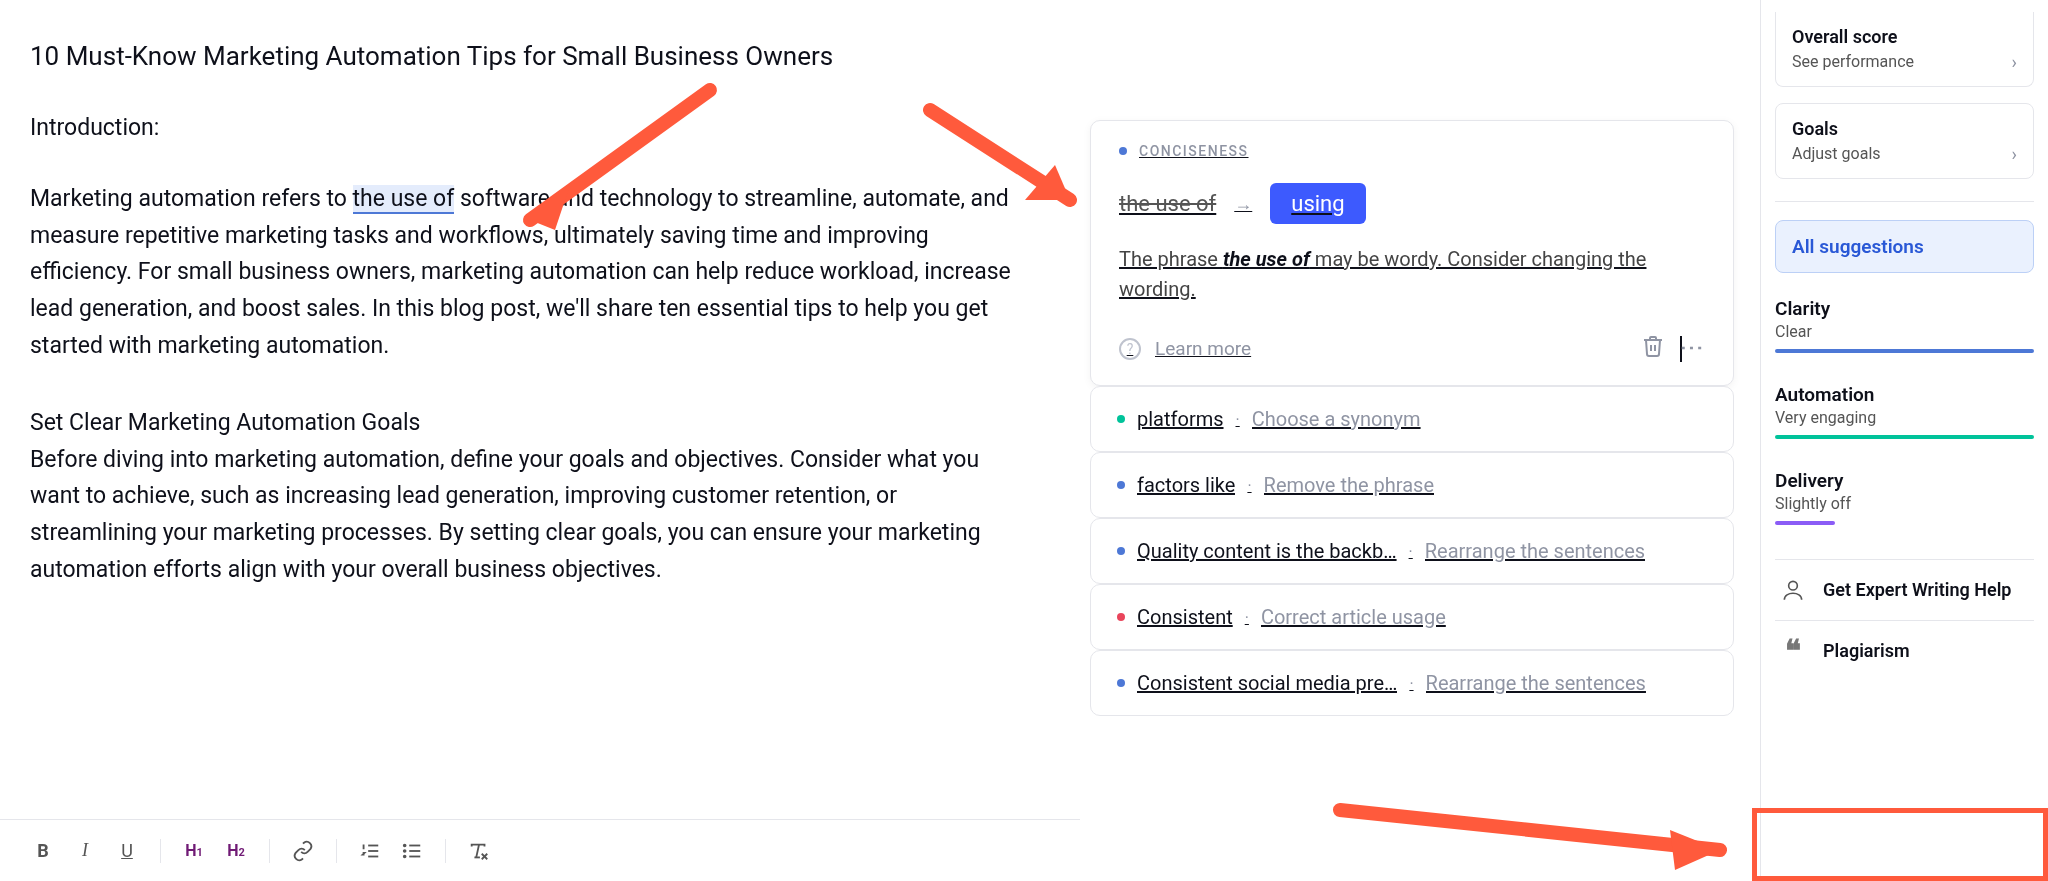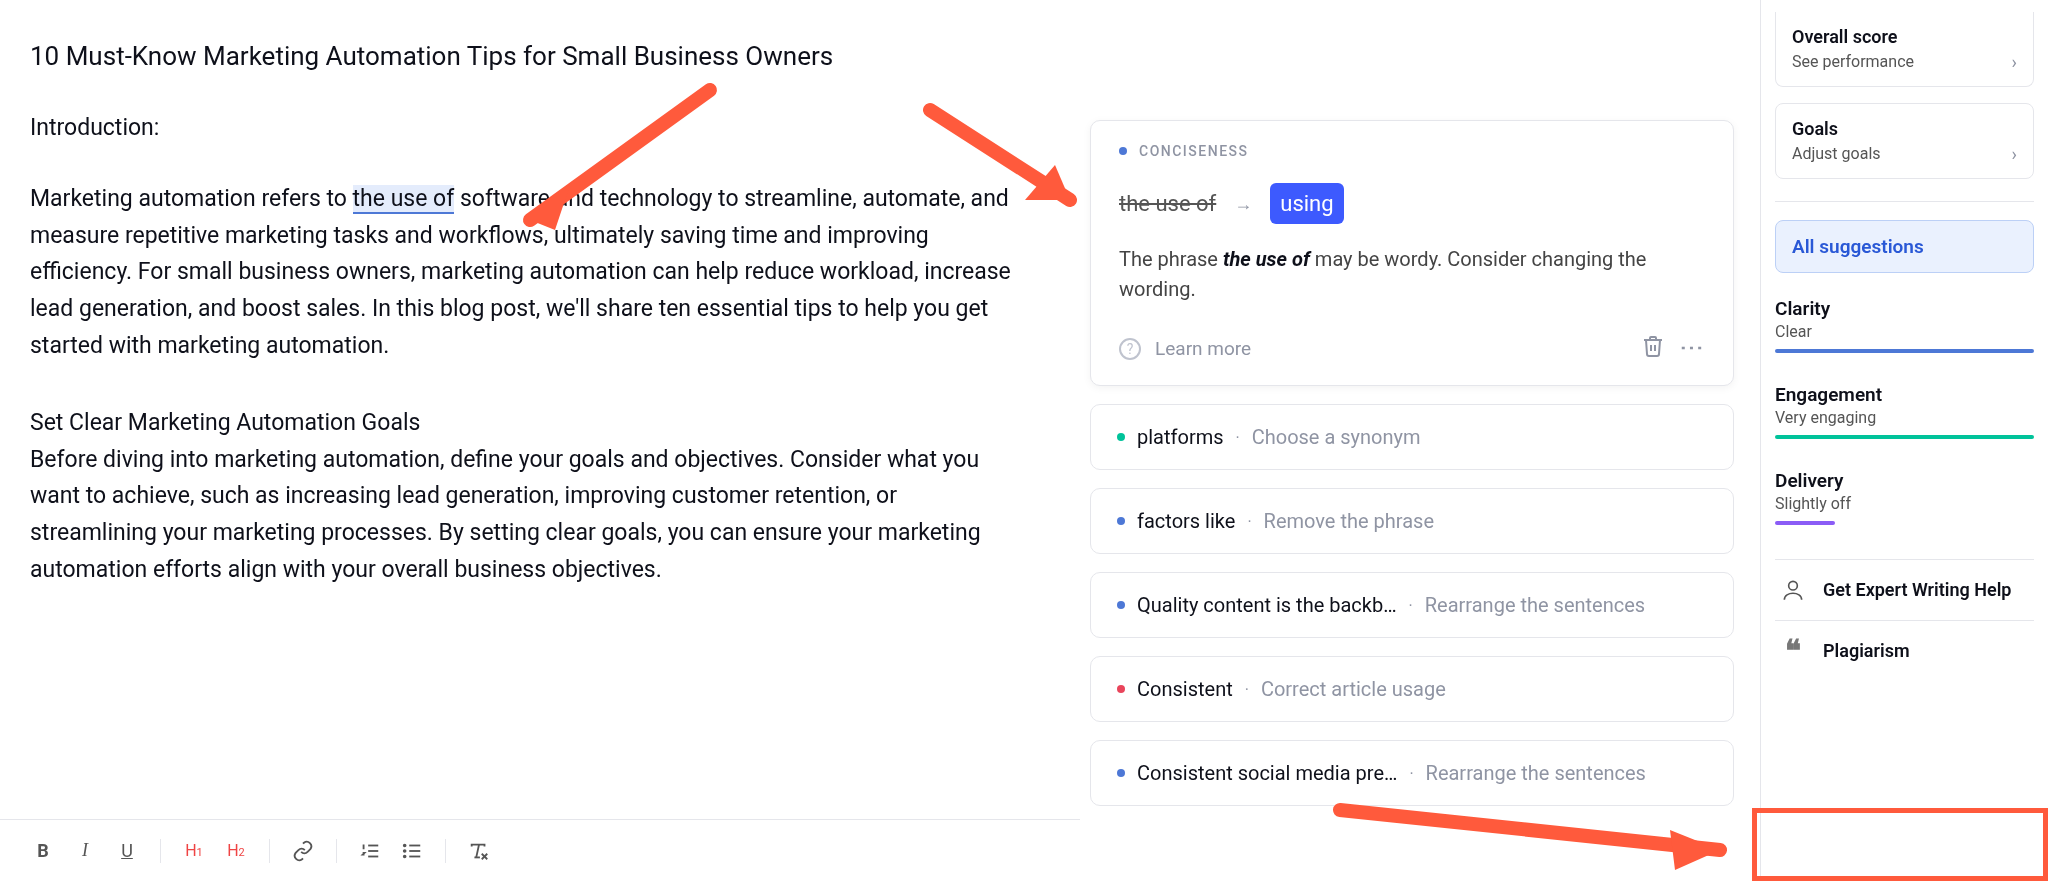--- a/index.html
+++ b/index.html
@@ -11,37 +11,37 @@
   .doc-intro{font-size:23px;margin-bottom:40px;}
   .doc-body{font-size:23px;line-height:1.6;}
   .doc-body p{margin-bottom:40px;}
   .hl{background:#e4ecfc;border-bottom:2px solid #4d78d6;}
   
   .toolbar{position:absolute;left:0;right:0;bottom:0;height:62px;border-top:1px solid #e5e6eb;display:flex;align-items:center;padding:0 24px;gap:4px;}
   .tb-btn{width:38px;height:38px;display:flex;align-items:center;justify-content:center;color:#555;font-size:18px;border-radius:4px;cursor:pointer;}
   .tb-btn.italic{font-style:italic;font-family:Georgia,serif;}
   .tb-btn.under{text-decoration:underline;}
   .tb-sep{width:1px;height:24px;background:#e5e6eb;margin:0 10px;}
-  .h-label{font-size:16px;font-weight:400;color:#ef4444;}
+  .h-label{font-size:16px;font-weight:700;color:#701a75;}
   .h-label sub{font-size:11px;vertical-align:baseline;}
   .char-count{margin-left:auto;border:1px solid #c9ccd6;border-radius:4px;padding:8px 18px 8px 14px;color:#4a6ee0;font-size:18px;display:flex;align-items:center;gap:10px;cursor:pointer;}
   .char-count .tri{width:0;height:0;border-left:5px solid transparent;border-right:5px solid transparent;border-bottom:7px solid #8f94a3;}
   
-  .sugg-col{flex:0 0 680px;padding:120px 26px 0 10px;display:flex;flex-direction:column;gap:18px;}
+  .sugg-col{flex:0 0 680px;padding:120px 26px 0 10px;display:flex;flex-direction:column;text-decoration:underline;}
   .card{border:1px solid #e5e6eb;border-radius:10px;padding:22px 28px;background:#fff;}
   .card.big{box-shadow:0 2px 8px rgba(0,0,0,.05);}
   .card-row{display:flex;align-items:center;gap:12px;}
   .dot{width:8px;height:8px;border-radius:50%;flex:0 0 8px;}
   .dot.blue{background:#4d78d6;}
   .dot.teal{background:#00c39a;}
   .dot.red{background:#e9455b;}
   .cat-label{font-size:14px;letter-spacing:1.5px;color:#8f94a3;font-weight:500;}
   .strike{text-decoration:line-through;color:#555;font-size:22px;}
   .arrow-sm{color:#8f94a3;font-size:18px;}
-  .pill{background:#3d5afe;color:#fff;font-size:22px;padding:8px 10px;border-radius:6px;cursor:pointer;}
+  .pill{background:#3d5afe;color:#fff;font-size:22px;padding:8px 21px;border-radius:6px;cursor:pointer;}
   .card-big-2{margin-top:24px;display:flex;align-items:center;gap:18px;}
   .card-desc{margin-top:20px;font-size:20px;color:#444;line-height:1.5;}
   .card-desc b{font-style:italic;font-weight:700;color:#0e101a;}
   .card-foot{margin-top:30px;display:flex;align-items:center;gap:14px;color:#8f94a3;font-size:19px;}
   .card-foot .spacer{flex:1;}
   .icon-help{width:22px;height:22px;border:2px solid #bfc3ce;border-radius:50%;display:flex;align-items:center;justify-content:center;font-size:14px;color:#bfc3ce;}
   .icon-trash,.icon-more{color:#8f94a3;cursor:pointer;}
   .icon-more{font-size:24px;letter-spacing:2px;transform:rotate(90deg);}
   .small-card{padding:20px 26px;}
   .sc-text{font-size:20px;color:#0e101a;white-space:nowrap;overflow:hidden;text-overflow:ellipsis;}
@@ -242,21 +242,21 @@
     <div class="side-divider"></div>
 
     <div class="filter-btn">All suggestions</div>
 
     <div class="metric">
       <div class="t">Clarity</div>
       <div class="s">Clear</div>
       <div class="bar blue"></div>
     </div>
     <div class="metric">
-      <div class="t">Engagement</div>
+      <div class="t">Automation</div>
       <div class="s">Very engaging</div>
       <div class="bar teal"></div>
     </div>
     <div class="metric">
       <div class="t">Delivery</div>
       <div class="s">Slightly off</div>
       <div class="bar purple"></div>
     </div>
 
     <div class="side-link" style="border-top:1px solid #e5e6eb;margin-top:4px">

